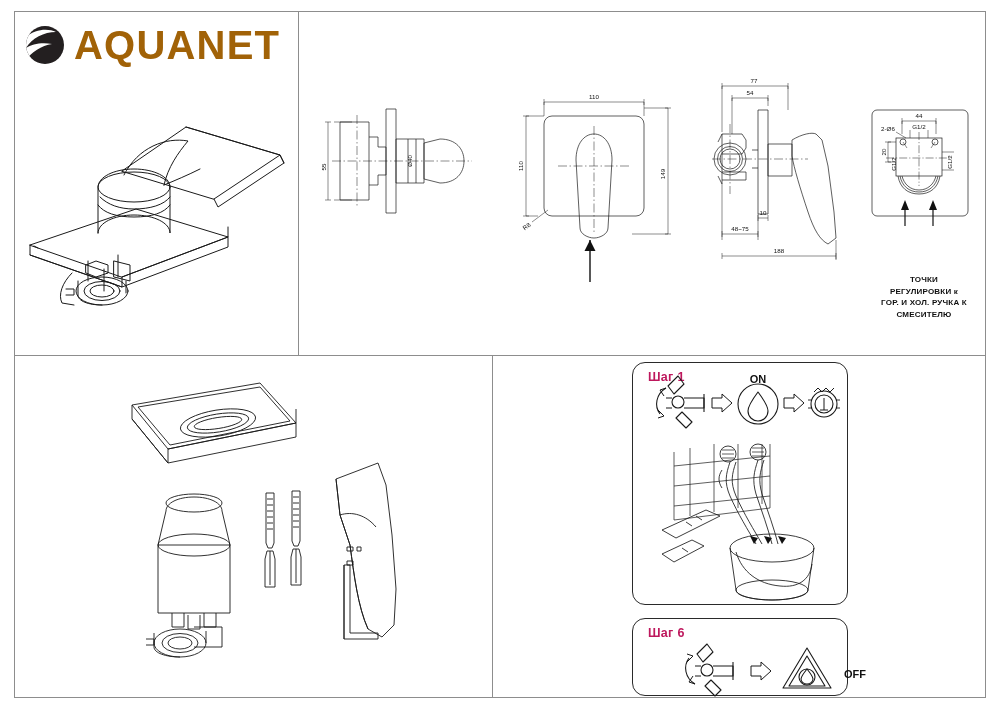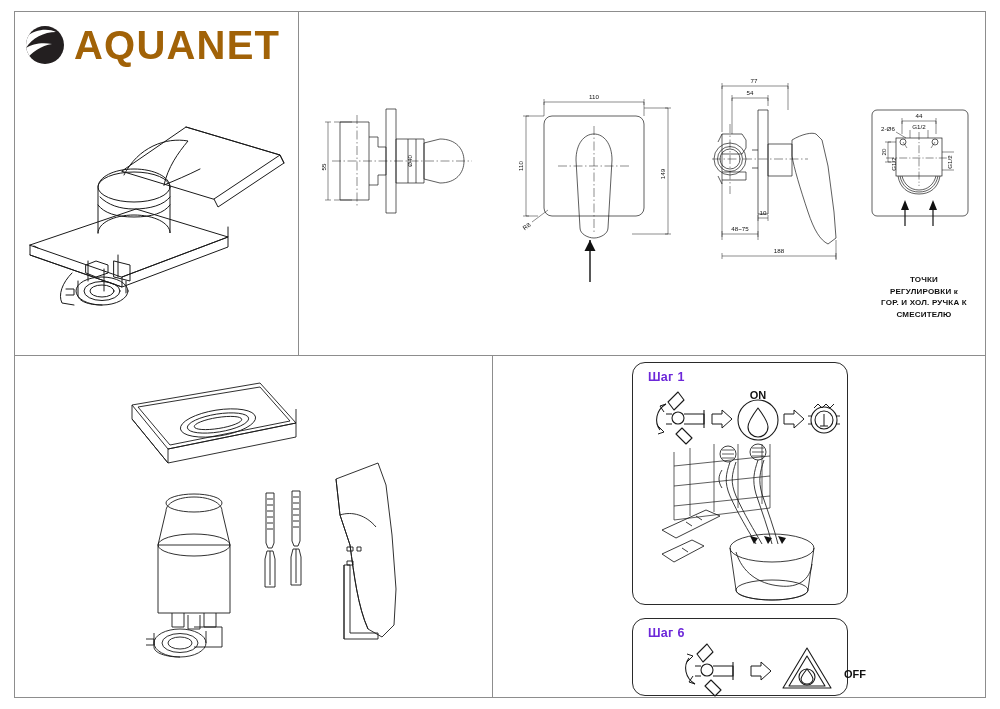--- a/index.html
+++ b/index.html
@@ -19,21 +19,21 @@
   
   .canvas{position:absolute;}
   .canvas svg{display:block;overflow:visible;}
 
   
   .caption{position:absolute;text-align:center;font-size:8.6px;font-weight:700;line-height:1.45;color:#111;letter-spacing:.2px;}
   .caption.small{font-size:8px;}
 
   
   .step-box{position:absolute;border:1.3px solid #2a2a2a;border-radius:13px;box-sizing:border-box;background:#fff;}
-  .step-label{position:absolute;font-size:12.5px;font-weight:700;color:#6d28d9;letter-spacing:.3px;}
+  .step-label{position:absolute;font-size:12.5px;font-weight:700;color:#be185d;letter-spacing:.3px;}
 
   .lbl{font-family:"Liberation Sans",sans-serif;font-size:6.2px;fill:#111;}
   .onoff{font-family:"Liberation Sans",sans-serif;font-size:11px;font-weight:700;fill:#111;}
 </style>
 </head>
 <body>
 
 <div id="sheet">
 
   <div class="frame-outer"></div>
@@ -351,21 +351,21 @@
       <g>
         <path d="M234,190 L240,190 L240,258 L268,258 L268,264 L234,264 Z"></path>
         <path d="M234,190 L234,264"></path>
       </g>
     </svg>
   </div>
 
   <div class="step-box" style="left:632px;top:362px;width:216px;height:243px;"></div>
   <div class="step-label" style="left:648px;top:370px;">Шаг 1</div>
 
-  <div class="canvas" style="left:648px;top:390px;">
+  <div class="canvas" style="left:648px;top:374px;">
     <svg width="190" height="62" viewBox="0 0 190 62" fill="none" stroke="#1a1a1a" stroke-width="1.1" stroke-linejoin="round">
 
       <g>
         <path d="M12,40 C6,32 8,20 18,14"></path>
         <path d="M18,14 L12,16 L16,22" stroke-width="1"></path>
         <path d="M10,36 L16,42 L10,44" stroke-width="1"></path>
         <path d="M20,12 L30,2 L36,10 L26,20 Z"></path>
         <path d="M34,38 L44,48 L38,54 L28,44 Z"></path>
         <circle cx="30" cy="28" r="6"></circle>
         <path d="M36,24 L56,24 L56,34 L36,34"></path>

